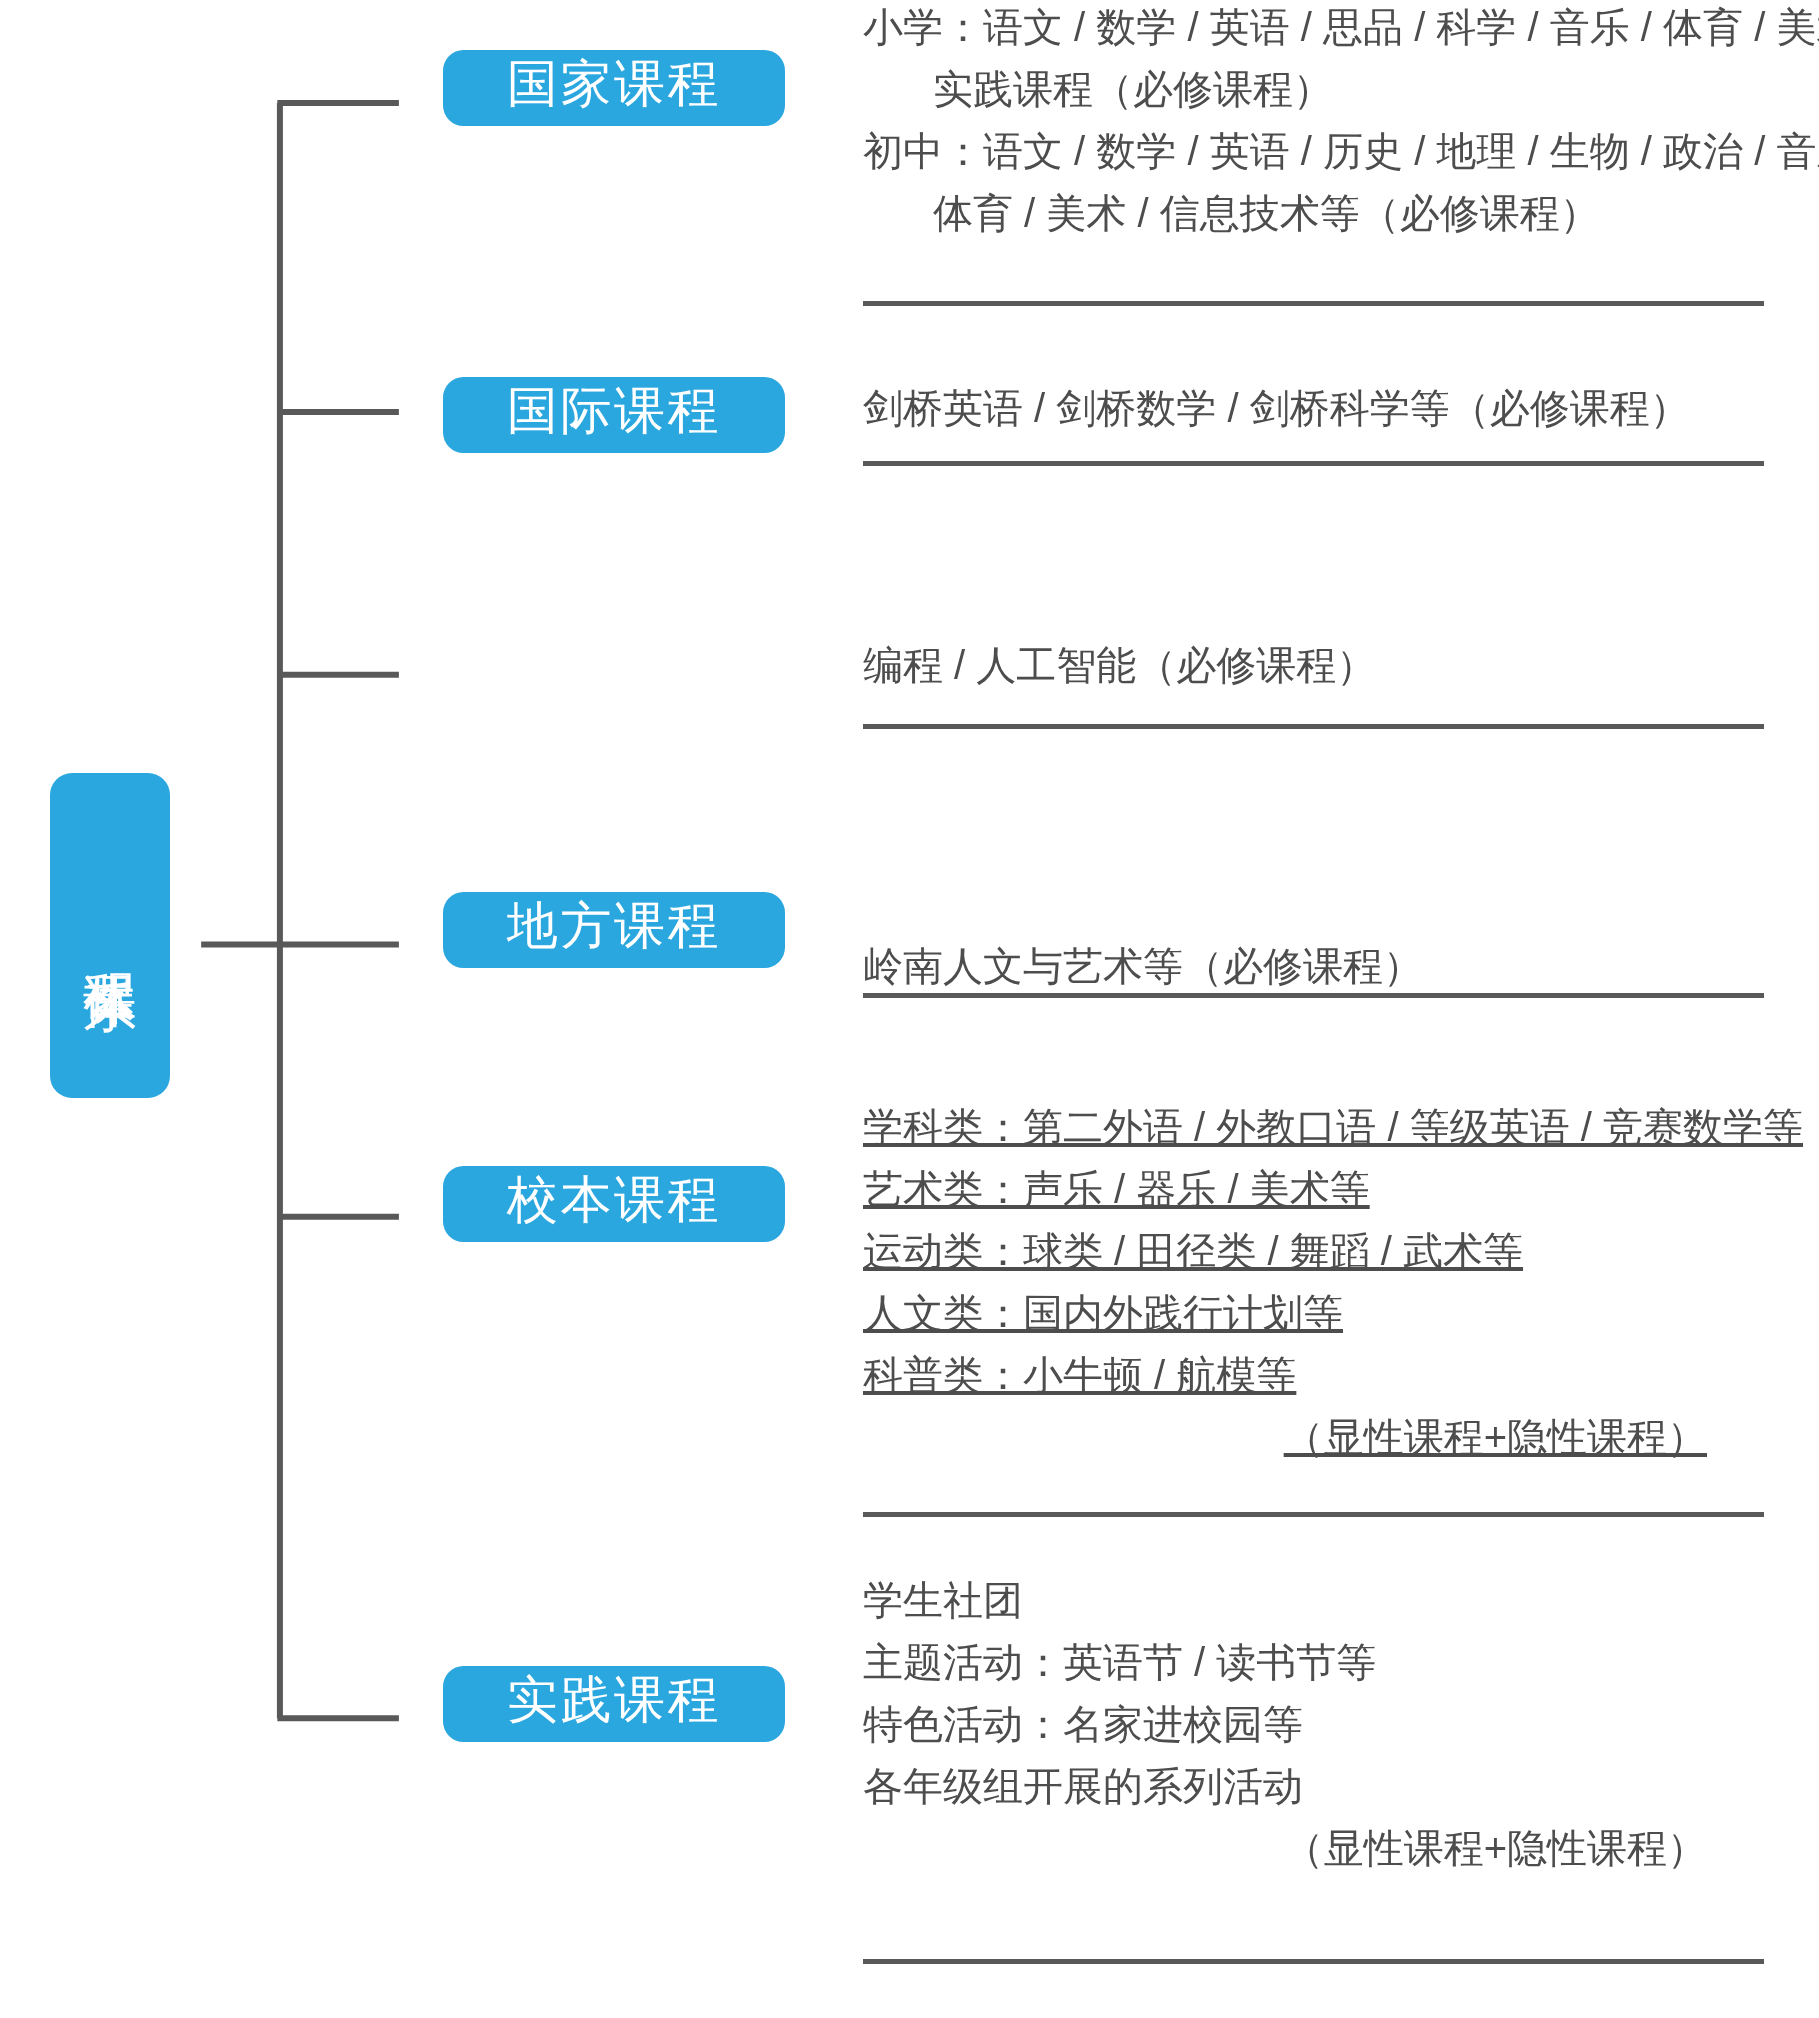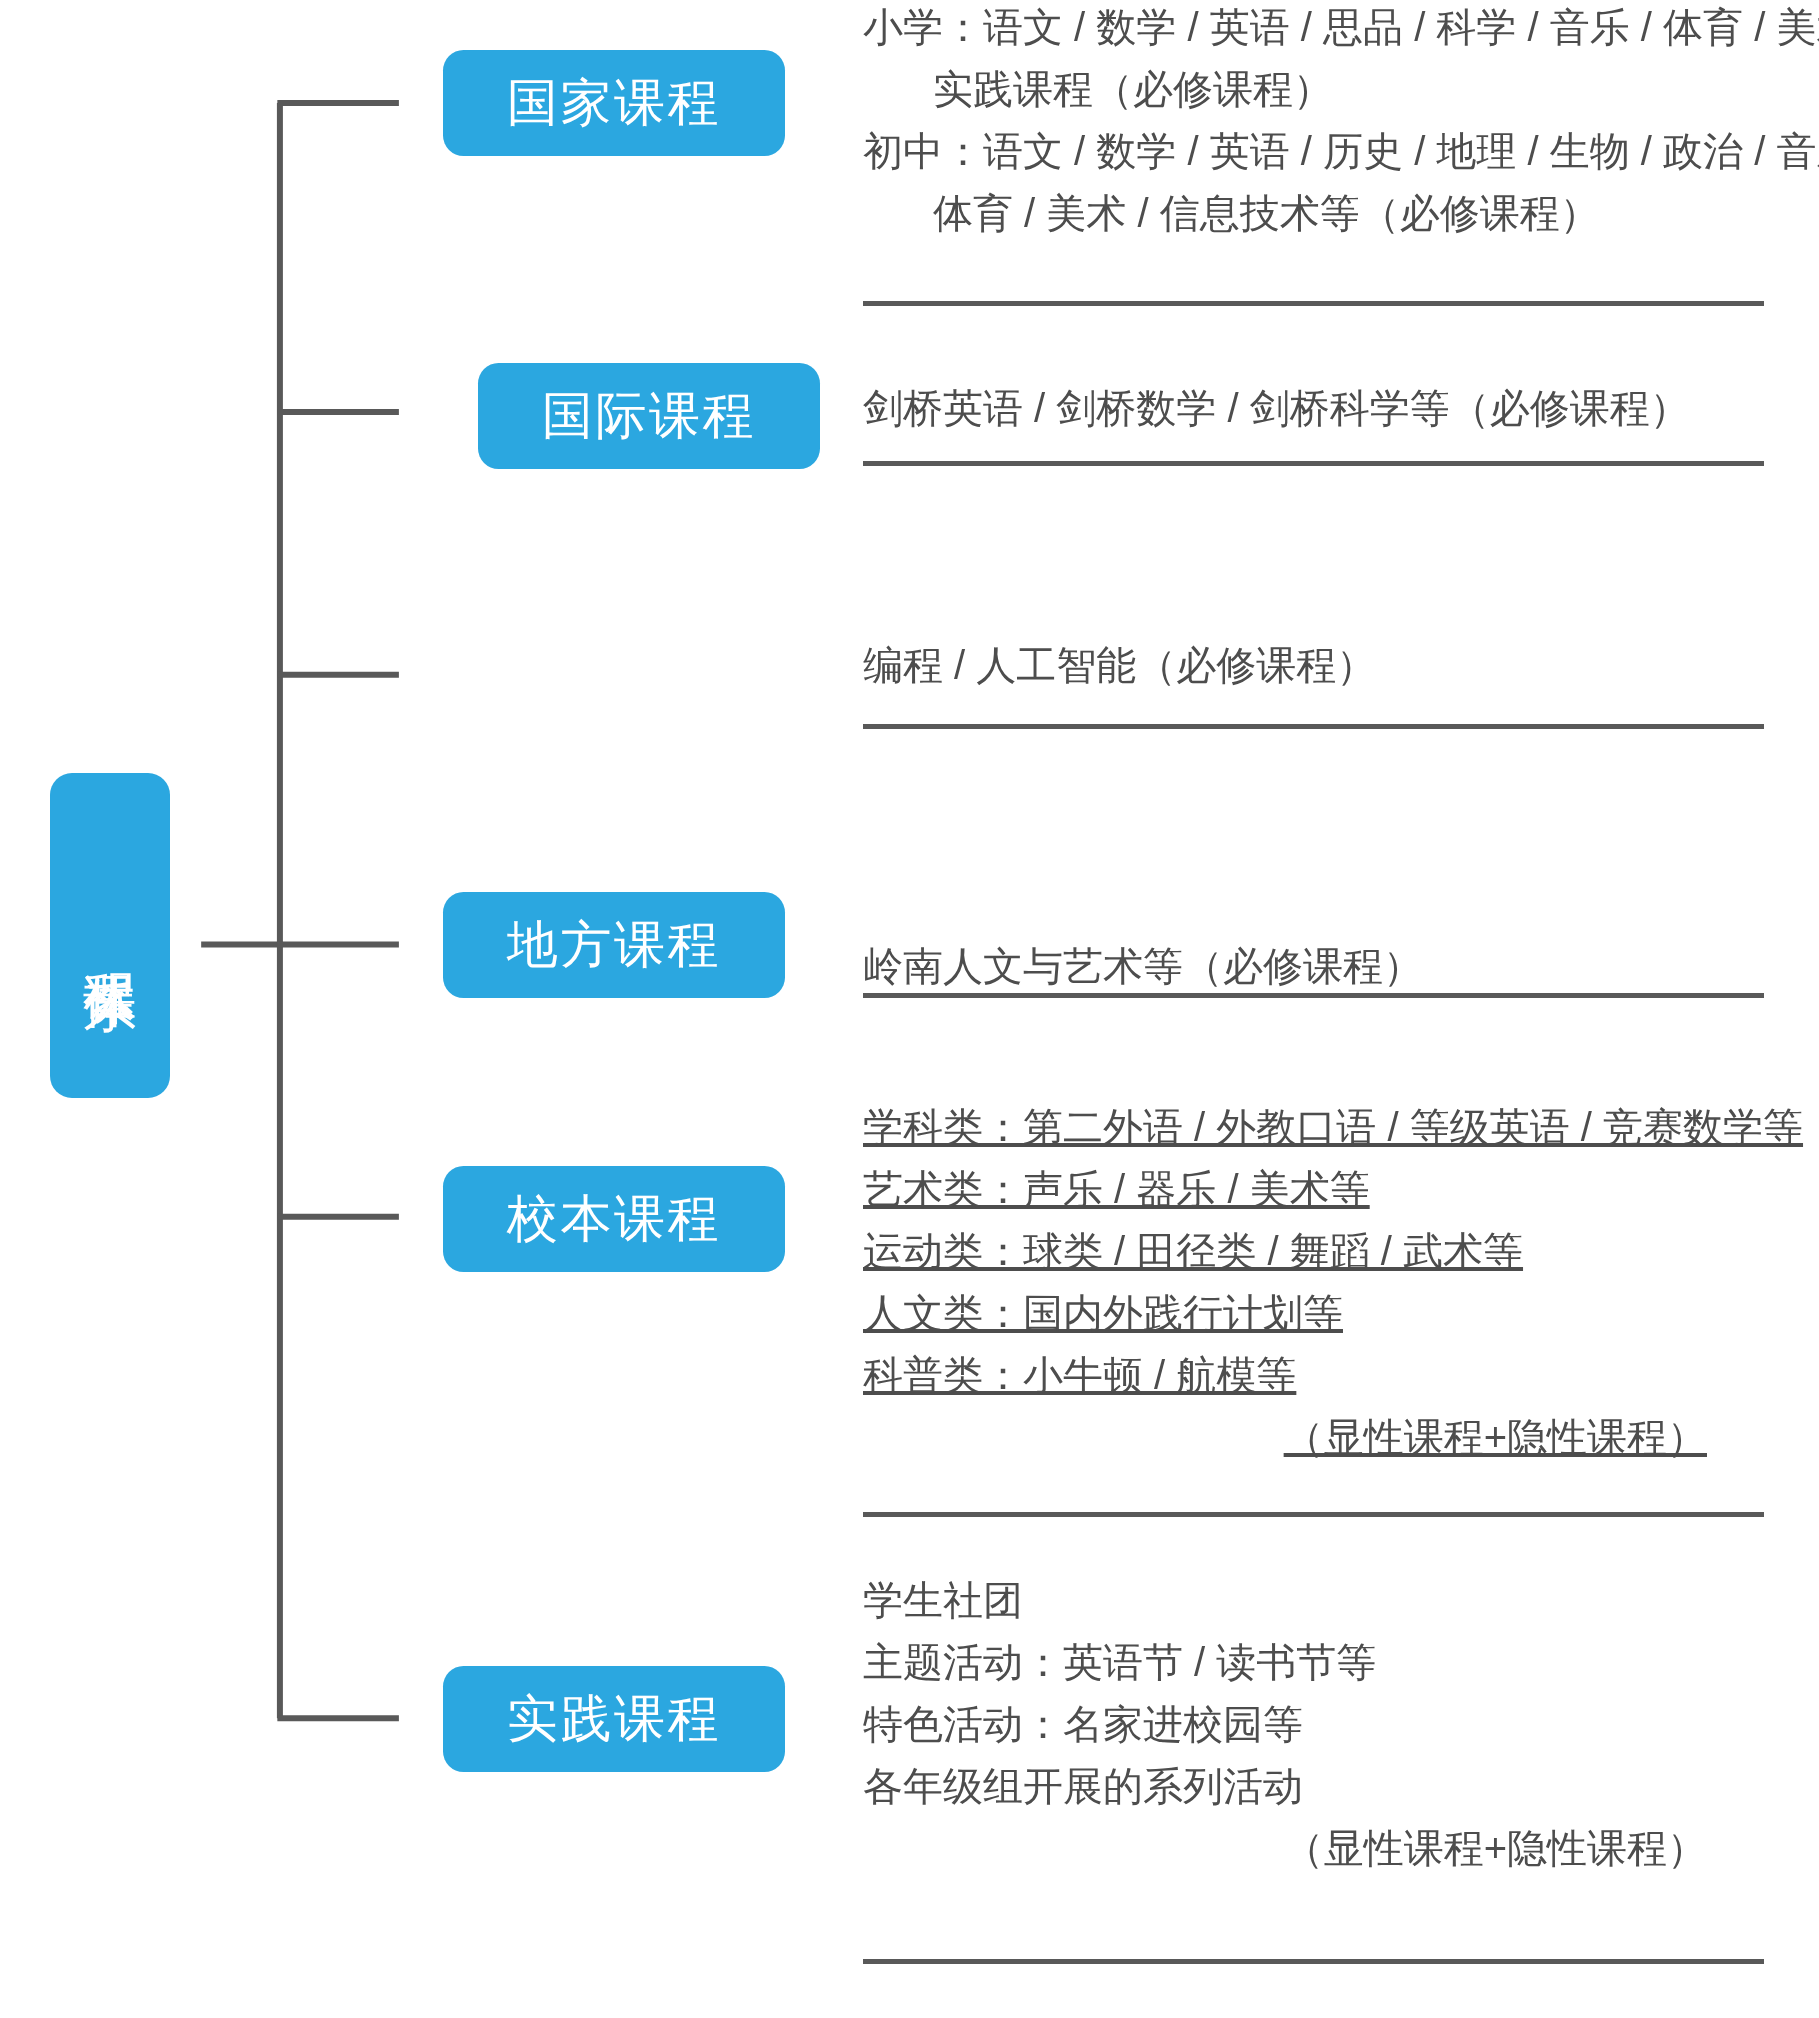--- a/index.html
+++ b/index.html
@@ -55,25 +55,25 @@
     width: 1819px;
     height: 2019px;
     pointer-events: none;
   }
 
   
   .branch-node {
     position: absolute;
     left: 443px;
     width: 342px;
-    height: 106px;
+    height: 76px;
     background: #2BA7E0;
     border-radius: 20.5px;
     display: flex;
-    align-items: center;
+    align-items: flex-start;
     justify-content: center;
   }
   .branch-label {
     color: #ffffff;
     font-size: 51px;
     letter-spacing: 2.6px;
     white-space: nowrap;
   }
 
   
@@ -132,21 +132,21 @@
     <span class="branch-label">国家课程</span>
   </div>
   <div class="detail-group" style="top:6.8px;">
     <div class="detail-line">小学：语文 / 数学 / 英语 / 思品 / 科学 / 音乐 / 体育 / 美术</div>
     <div class="detail-line indent">实践课程（必修课程）</div>
     <div class="detail-line">初中：语文 / 数学 / 英语 / 历史 / 地理 / 生物 / 政治 / 音乐</div>
     <div class="detail-line indent">体育 / 美术 / 信息技术等（必修课程）</div>
   </div>
   <div class="separator" style="top:301px;"></div>
 
-  <div class="branch-node" style="top:363px;margin-left:35px;">
+  <div class="branch-node" style="top:377px;">
     <span class="branch-label">国际课程</span>
   </div>
   <div class="detail-group" style="top:388px;">
     <div class="detail-line">剑桥英语 / 剑桥数学 / 剑桥科学等（必修课程）</div>
   </div>
   <div class="separator" style="top:461px;"></div>
 
   <div class="detail-group" style="top:645px;">
     <div class="detail-line">编程 / 人工智能（必修课程）</div>
   </div>

